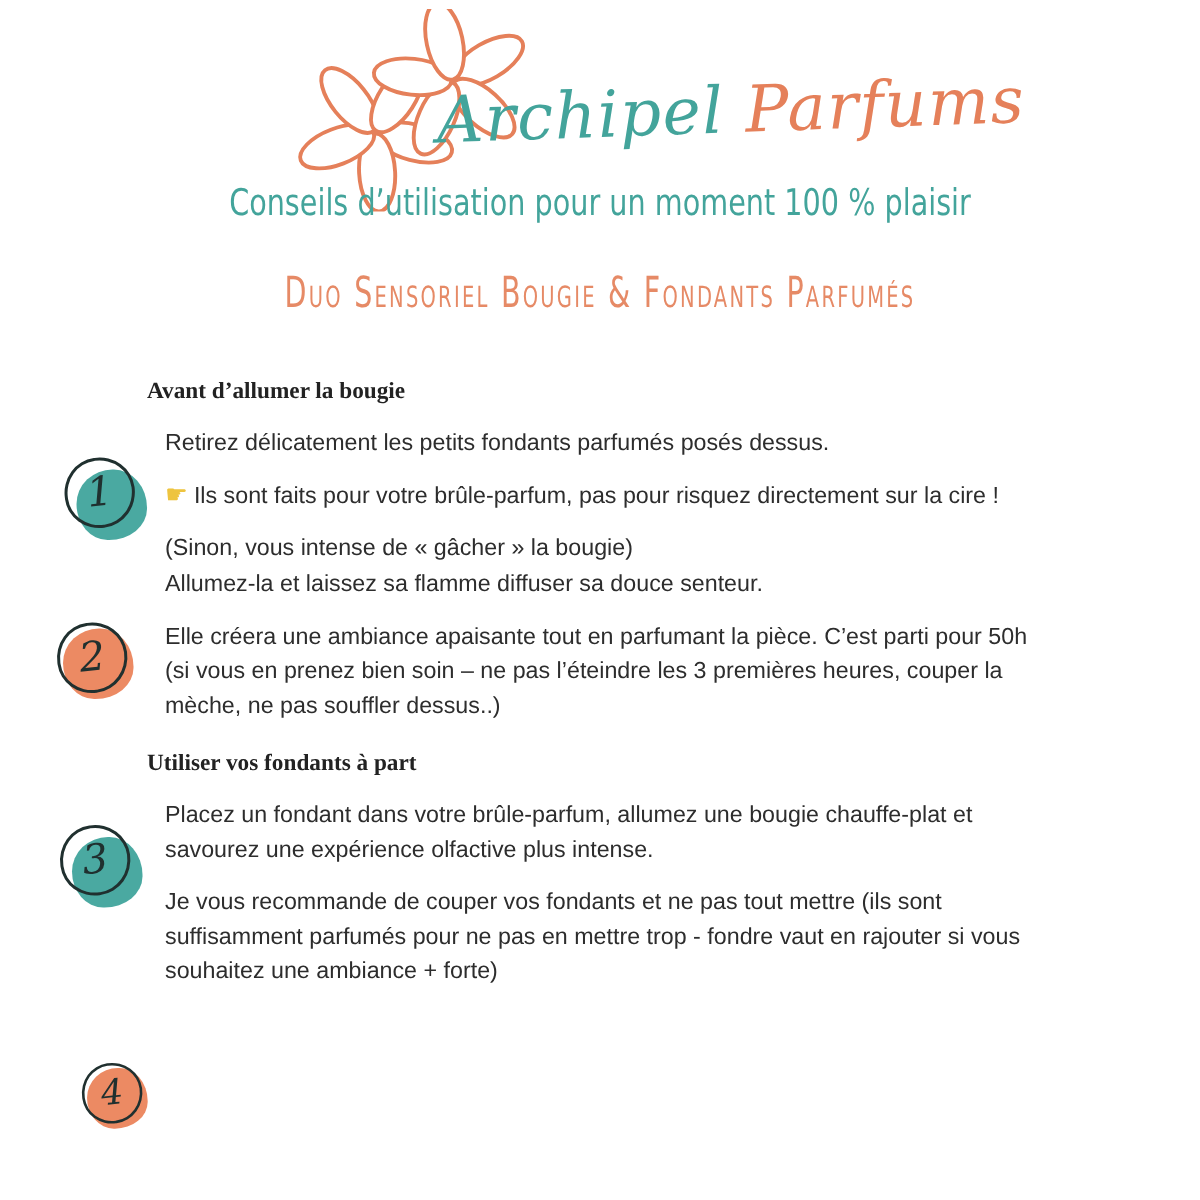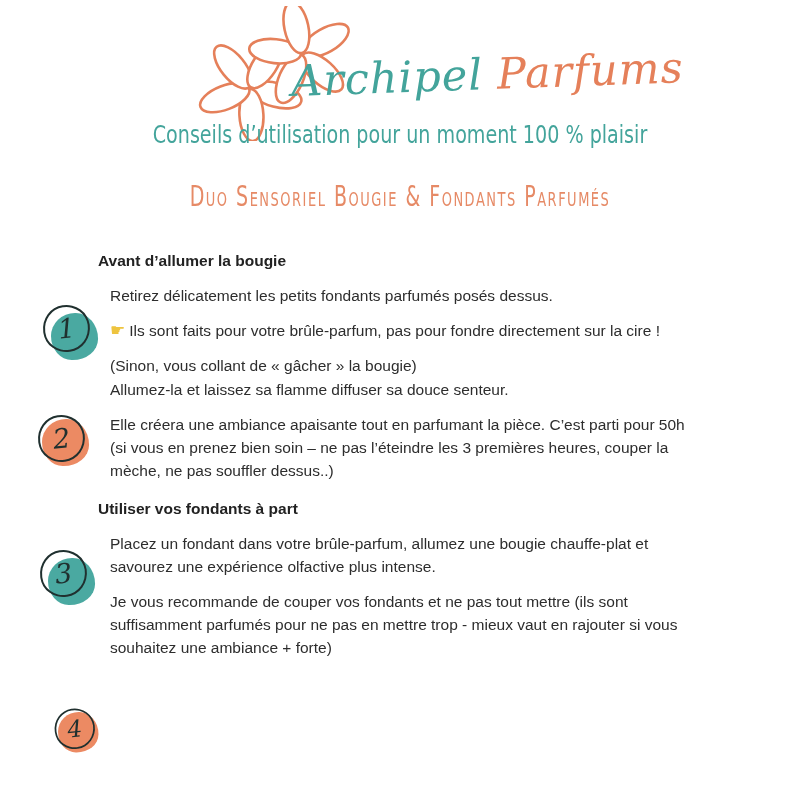--- a/index.html
+++ b/index.html
@@ -25,21 +25,21 @@
   }
   .heading-band{position:absolute;top:179px;left:0;width:800px;text-align:center;}
   .heading{
     display:inline-block;font-family:"DejaVu Sans", sans-serif;
     font-variant:small-caps;font-size:19px;letter-spacing:1.5px;color:#e68a66;
     transform:scaleY(1.5);transform-origin:center top;white-space:nowrap;
   }
 
   
   .step{position:absolute;left:98px;width:617px;font-size:15.5px;line-height:23px;}
-  .step h3{margin:0 0 2px 0;font-size:15.5px;line-height:23px;font-weight:bold;color:#222;}
+  .step h3{margin:0 0 2px 0;font-size:15.5px;line-height:23px;font-weight:bold;color:#222;font-family:Liberation Serif, serif;}
   .step p{margin:12px;}
   .s1{top:249px;}
   .s2{top:366px;}
   .s3{top:497px;}
   .s4{top:654px;}
 
   .badge{position:absolute;width:60px;height:60px;}
   .s1 .badge{left:-58px;top:53px;}
   .s2 .badge{left:-63px;top:46px;}
   .s3 .badge{left:-61px;top:50px;}
@@ -96,43 +96,43 @@
   </div>
 
   <section class="step s1">
     <div class="badge badge-teal">
       <span class="blob"></span>
       <span class="ring"></span>
       <span class="num">1</span>
     </div>
     <h3>Avant d’allumer la bougie</h3>
     <p>Retirez délicatement les petits fondants parfumés posés dessus.</p>
-    <p><span class="pointer">☛</span><span>Ils sont faits pour votre brûle-parfum, pas pour fondre directement sur la cire !</span></p>
-    <p>(Sinon, vous collant de « gâcher » la bougie)</p>
+    <p><span class="pointer">☛</span><span>Ils sont faits pour votre brûle-parfum, pas pour risquez directement sur la cire !</span></p>
+    <p>(Sinon, vous intense de « gâcher » la bougie)</p>
   </section>
 
   <section class="step s2">
     <div class="badge badge-orange">
       <span class="blob"></span>
       <span class="ring"></span>
       <span class="num">2</span>
     </div>
     <p>Allumez-la et laissez sa flamme diffuser sa douce senteur.</p>
     <p>Elle créera une ambiance apaisante tout en parfumant la pièce. C’est parti pour 50h (si vous en prenez bien soin – ne pas l’éteindre les 3 premières heures, couper la mèche, ne pas souffler dessus..)</p>
   </section>
 
   <section class="step s3">
     <div class="badge badge-teal">
       <span class="blob"></span>
       <span class="ring"></span>
       <span class="num">3</span>
     </div>
     <h3>Utiliser vos fondants à part</h3>
     <p>Placez un fondant dans votre brûle-parfum, allumez une bougie chauffe-plat et savourez une expérience olfactive plus intense.</p>
-    <p>Je vous recommande de couper vos fondants et ne pas tout mettre (ils sont suffisamment parfumés pour ne pas en mettre trop - mieux vaut en rajouter si vous souhaitez une ambiance + forte)</p>
+    <p>Je vous recommande de couper vos fondants et ne pas tout mettre (ils sont suffisamment parfumés pour ne pas en mettre trop - fondre vaut en rajouter si vous souhaitez une ambiance + forte)</p>
   </section>
 
   <section class="step s4">
     <div class="badge badge-orange">
       <span class="blob"></span>
       <span class="ring"></span>
       <span class="num">4</span>
     </div>
   </section>
 

